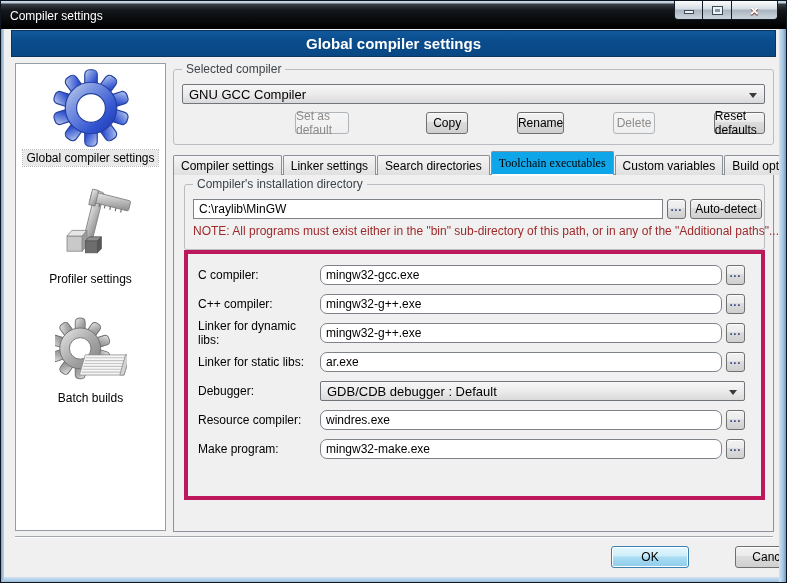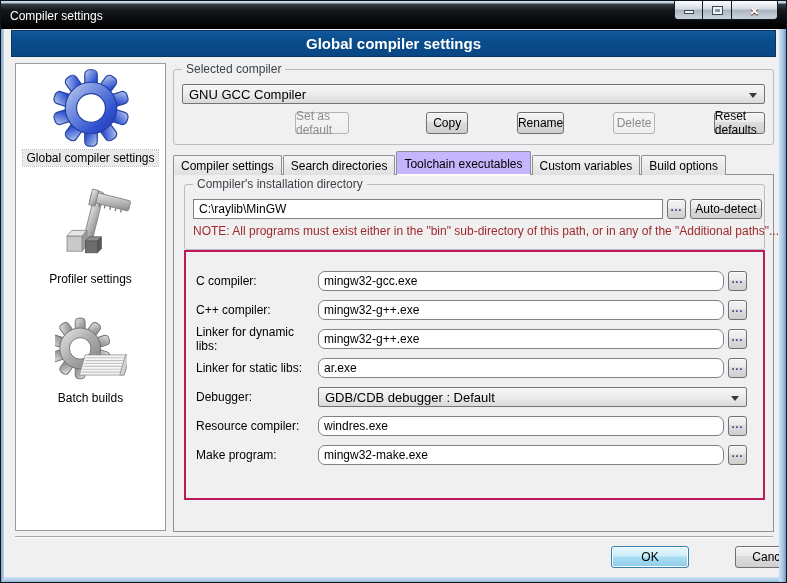--- a/index.html
+++ b/index.html
@@ -74,37 +74,37 @@
   .b-copy   { margin-left:30px; width:76px; }
   .b-rename { margin-left:2px;  width:76px; }
   .b-delete { margin-left:2px;  width:76px; }
   .b-reset  { margin-left:12px; width:94px; }
 
   
   .tabstrip { display:flex; align-items:flex-end; height:24px; margin-top:6px; position:relative; z-index:2; }
   .tab { height:20px; padding:0 7px; border:1px solid #8a8f98; border-bottom:none;
     border-radius:2px 2px 0 0; margin-right:1px; font-size:12px; white-space:nowrap;
     background:linear-gradient(180deg,#f5f5f5,#e0e0e0); display:flex; align-items:center; }
-  .tab.active { height:24px; background:#c4b5fd; position:relative; }
+  .tab.active { height:24px; background:#0ea5e9; position:relative;font-family:Liberation Serif, serif; }
   .tab.active::after { content:""; position:absolute; left:0; right:0; bottom:-1px; height:2px; background:#fcfcfc; }
 
   .tabpanel { border:1px solid #8d9199; background:#f0f0f0; height:358px; margin-top:-1px; position:relative; }
 
   .gb-install { margin:9px 8px 0 10px; height:66px; }
   .dir-row { display:flex; margin:14px 2px 0 8px; align-items:center; }
   .input { height:20px; border:1px solid #7e838a; background:#fff; padding:1px 5px;
     font-family:"Liberation Sans",sans-serif; font-size:12px; color:#000; }
   .dir-input { flex:1; }
   .browse { width:19px; height:20px; margin-left:4px; font-size:10px; font-weight:bold;
     color:#1d2f74; letter-spacing:1px; padding-bottom:4px; }
   .b-autodetect { width:72px; height:20px; margin-left:4px; }
   .note { margin:5px 8px 0 8px; color:#9e292b; font-size:12px; white-space:nowrap; }
 
   .subtabs { margin:10px 0 0 10px; }
-  .subpanel { margin:0 8px 0 10px; border:2px solid #be185d; height:250px; padding-top:19px; background:#f0f0f0; }
+  .subpanel { margin:0 8px 0 10px; border:4px solid #be185d; height:250px; padding-top:11px; background:#f0f0f0; }
   .prow { display:flex; align-items:center; height:20px; margin:0 16px 9px 10px; }
   .plabel { width:122px; font-size:12px; }
   .pinput { flex:1;border-radius:7px; }
   .pcombo { flex:1; }
 
   
   .divider { position:absolute; left:12px; top:507px; width:758px; height:2px;
     border-top:1px solid #a3a8af; border-bottom:1px solid #fff; }
   .b-ok { position:absolute; left:608px; top:517px; width:78px; height:22px;
     border-color:#3c7fb1;
@@ -240,20 +240,21 @@
           <div class="btn disabled b-setdef">Set as default</div>
           <div class="btn b-copy">Copy</div>
           <div class="btn b-rename">Rename</div>
           <div class="btn disabled b-delete">Delete</div>
           <div class="btn b-reset">Reset defaults</div>
         </div>
       </div>
 
       <div class="tabstrip">
         <div class="tab">Compiler settings</div>
+        <div class="tab">Linker settings</div>
         <div class="tab">Search directories</div>
         <div class="tab active">Toolchain executables</div>
         <div class="tab">Custom variables</div>
         <div class="tab">Build options</div>
 
       </div>
 
       <div class="tabpanel">
 
         <div class="groupbox gb-install">

